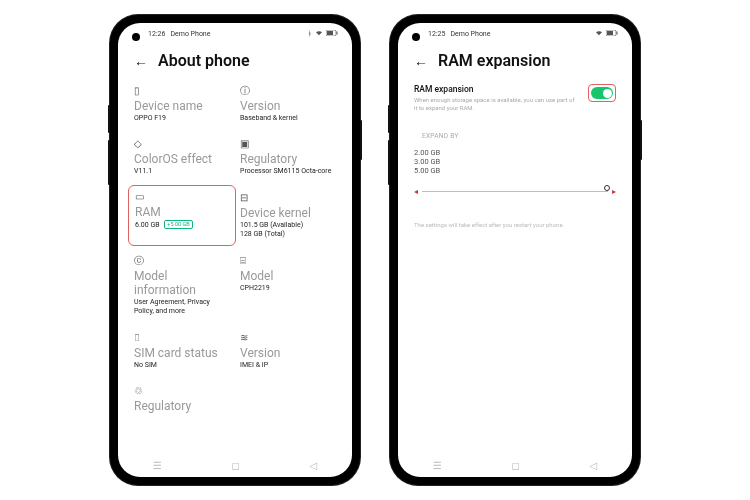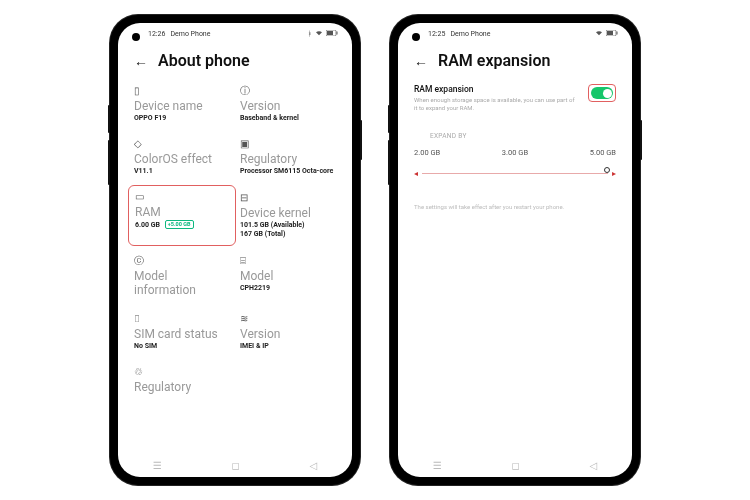--- a/index.html
+++ b/index.html
@@ -99,21 +99,21 @@
     overflow: hidden;
   }
   .grid {
     display: grid;
     grid-template-columns: 1fr 1fr;
     gap: 6px 10px;
   }
   .cell { padding: 6px 0 4px; }
   .cell-icon { color: #555; font-size: 10px; margin-bottom: 3px; line-height:1; }
   .cell-label { color: #999; font-size: 12px; margin-bottom: 1px; }
-  .cell-value { color: #222; font-size: 7px; line-height: 1.35; font-weight: bold; }
+  .cell-value { color: #222; font-size: 7px; line-height: 1.35; }
   .ram-badge {
     display: inline-block;
     border: 0.5px solid #0cb87f;
     color: #0cb87f;
     font-size: 5.5px;
     padding: 0 2px;
     border-radius: 2px;
     margin-left: 3px;
     vertical-align: middle;
   }
@@ -150,22 +150,22 @@
     position: relative;
   }
   .toggle::after{
     content:"";
     position:absolute;
     right:1.5px; top:1.5px;
     width:9px; height:9px;
     background:#fff;
     border-radius:50%;
   }
-  .section-label { font-size: 6.5px; color: #aaa; letter-spacing: .3px; margin: 6px 16px 8px; }
-  .expand-opts { display: flex; justify-content: space-between; font-size: 7.5px; color: #555; margin-bottom: 6px;}
+  .section-label { font-size: 6.5px; color: #aaa; letter-spacing: .3px; margin: 6px 8px 8px; }
+  .expand-opts { display: flex; justify-content: space-between; font-size: 7.5px; color: #555; margin-bottom: 6px; flex-direction: column;}
   .slider-wrap { position: relative; height: 18px; padding: 0 4px;}
   .slider-track {
     position: absolute;
     top: 10px; left: 8px; right: 8px;
     height: 1px;
     background: #e8aaaa;
   }
   .slider-knob {
     position: absolute;
     top: 4px;
@@ -251,26 +251,27 @@
           <div class="cell-value">
             <span>6.00 GB</span>
             <span class="ram-badge">+5.00 GB</span>
           </div>
         </div>
 
         <div class="cell">
           <div class="cell-icon">⊟</div>
           <div class="cell-label">Device kernel</div>
           <div class="cell-value" style="white-space:pre-line">101.5 GB (Available)
-167 GB (Total)</div>
+128 GB (Total)</div>
         </div>
 
         <div class="cell">
           <div class="cell-icon">ⓒ</div>
           <div class="cell-label">Model information</div>
+          <div class="cell-value">User Agreement, Privacy Policy, and more</div>
         </div>
 
         <div class="cell">
           <div class="cell-icon">⌸</div>
           <div class="cell-label">Model</div>
           <div class="cell-value">CPH2219</div>
         </div>
 
         <div class="cell">
           <div class="cell-icon">⌷</div>

